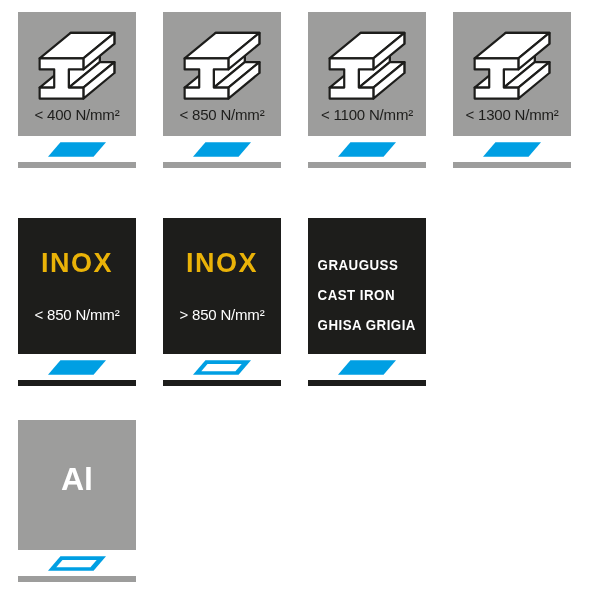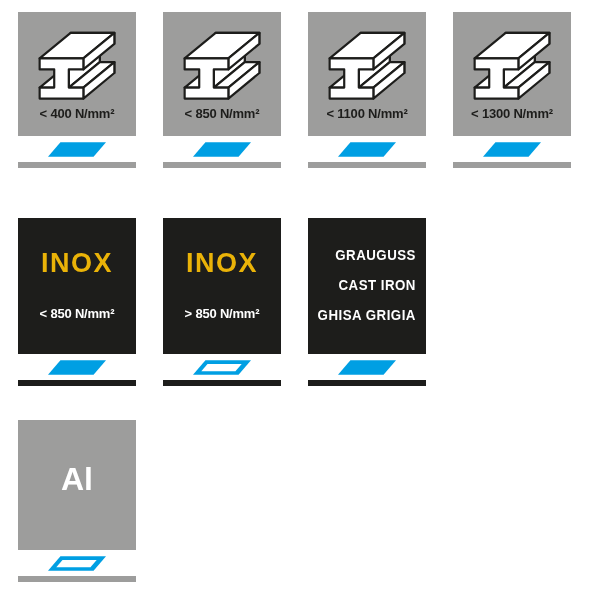--- a/index.html
+++ b/index.html
@@ -11,26 +11,26 @@
   .row3{margin-top:34px}
   .tile{width:118px;display:flex;flex-direction:column;align-items:center;overflow:hidden}
   .tile.gray{background:#9d9d9c}
   .tile.black{background:#1d1d1b}
   .h1{height:156px}
   .h2{height:168px}
   .h3{height:162px}
   .beam-wrap{margin-top:8px;height:86px;display:flex;align-items:center;justify-content:center}
   .beam-wrap svg{width:94px;height:82px}
   .beam-face{fill:#ffffff;stroke:#1d1d1b;stroke-width:2.4;stroke-linejoin:round}
-  .rating{font-weight:bold;font-size:13px;letter-spacing:-0.2px;white-space:nowrap}
+  .rating{font-weight:normal;font-size:15px;letter-spacing:-0.2px;white-space:nowrap}
   .rating.dark{color:#1d1d1b}
   .rating.light{color:#ffffff}
   .inox-label{color:#eab308;font-size:27px;font-weight:bold;letter-spacing:1.5px;margin-top:30px;line-height:30px}
   .inox-rating{margin-top:28px}
-  .ci-lines{margin-top:22px;text-align:right}
+  .ci-lines{margin-top:32px;text-align:left}
   .ci-line{color:#ffffff;font-weight:bold;font-size:14px;line-height:30px;letter-spacing:0.5px;transform:scaleX(0.95)}
   .al-label{color:#ffffff;font-size:32px;font-weight:bold;margin-top:42px;line-height:34px}
   .strip{margin-top:auto;margin-bottom:6px;width:100%;height:26px;background:#ffffff;display:flex;align-items:center;justify-content:center;flex-shrink:0}
   .marker{width:58px;height:15px;display:block}
   .marker .outer{fill:#009fe3}
   .marker .inner{fill:#ffffff}
 </style>
 </head>
 <body>
 

